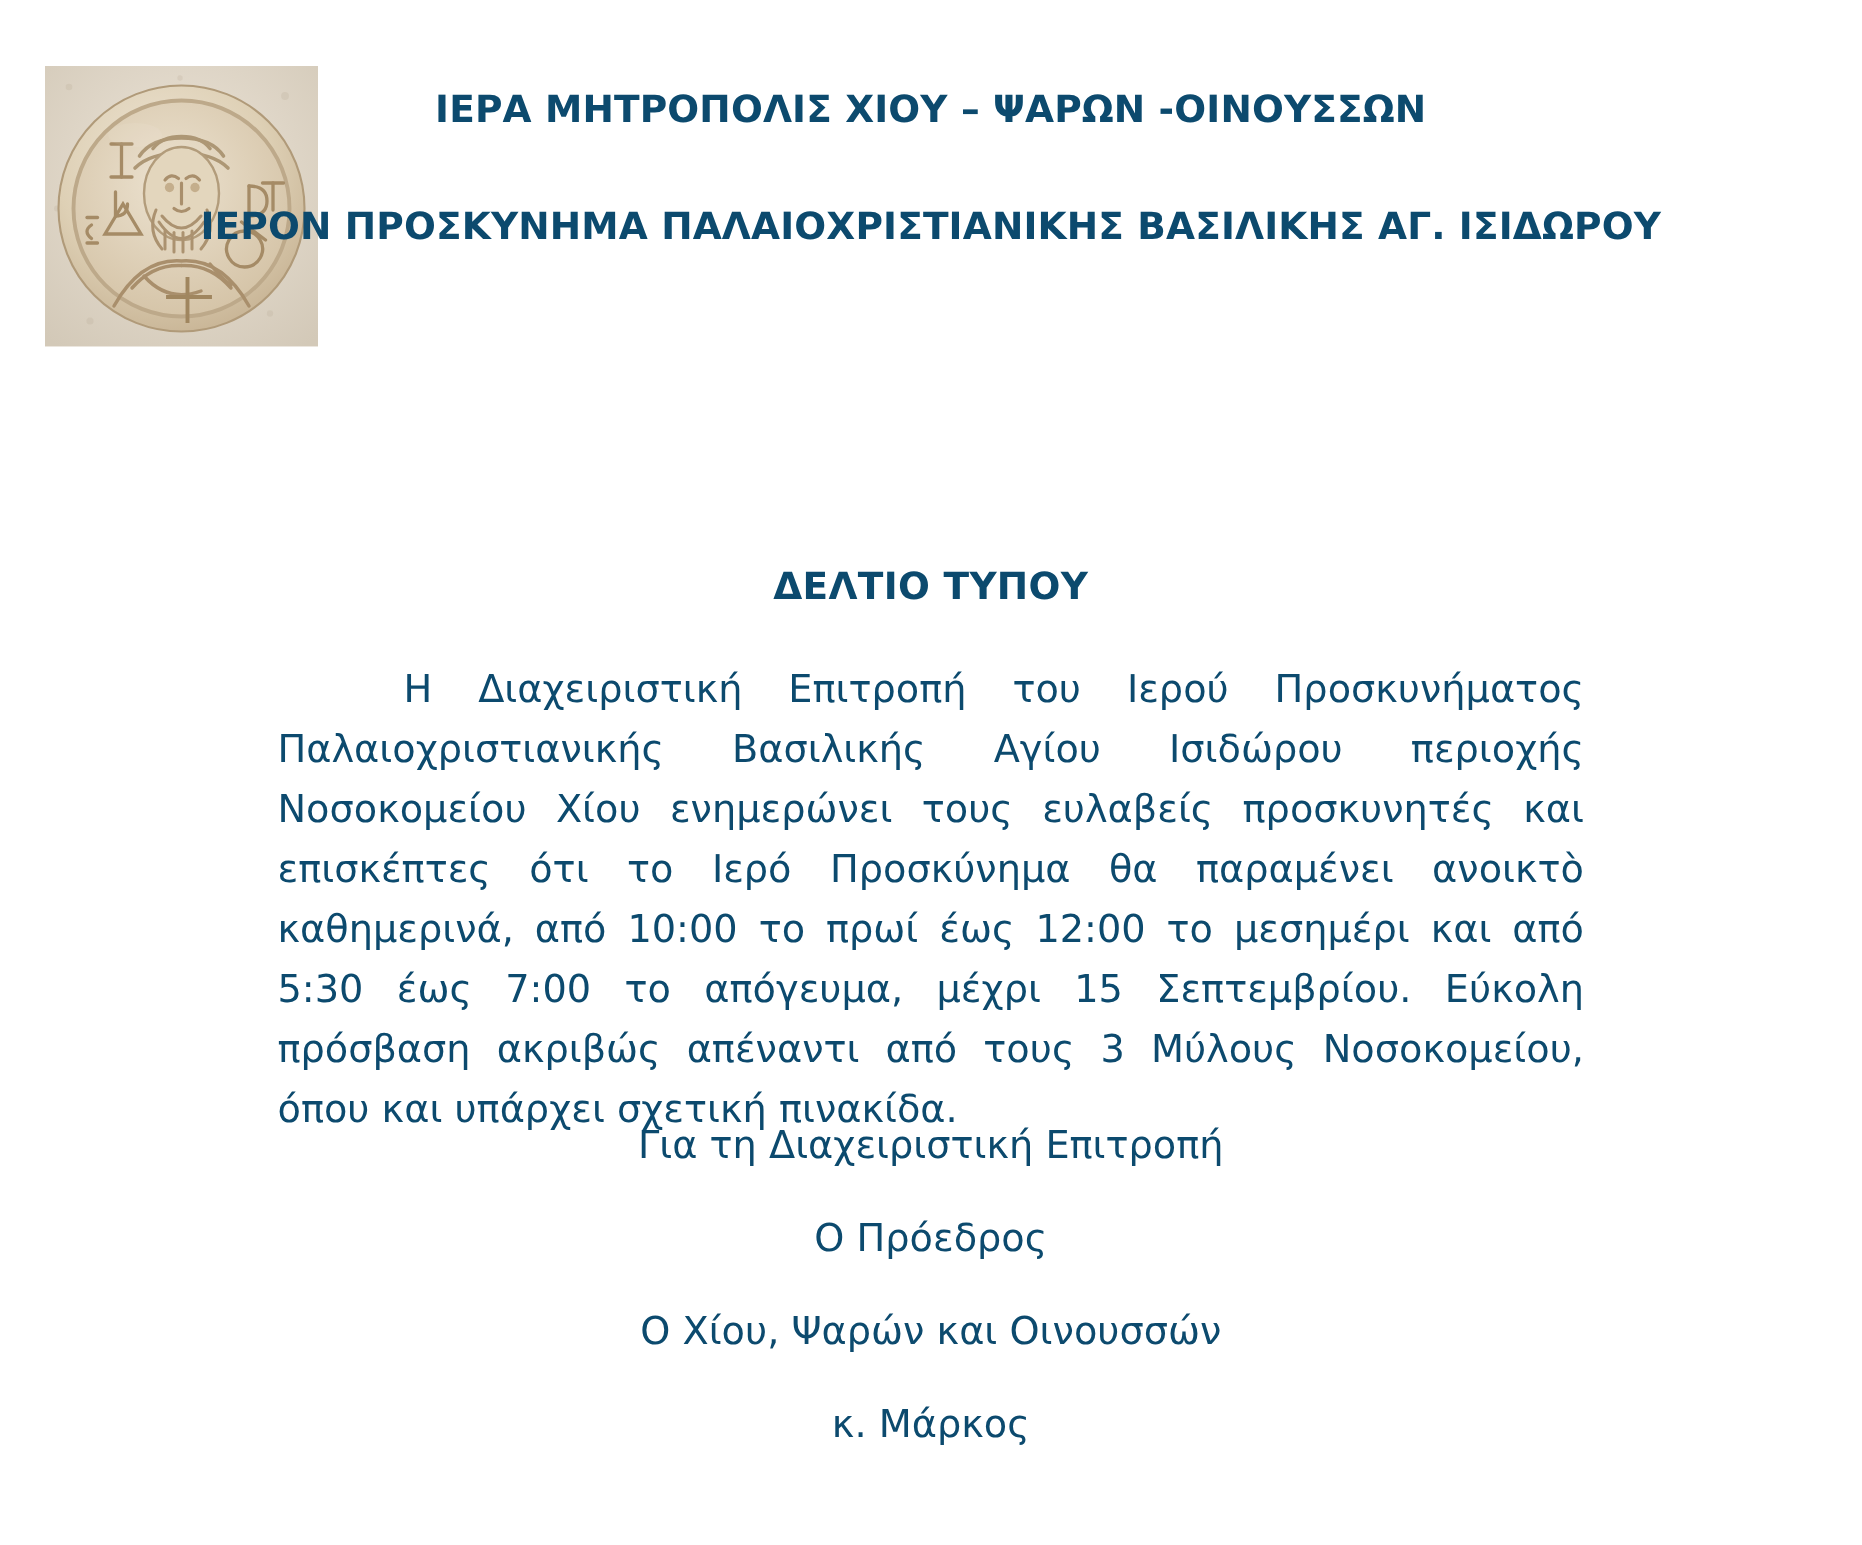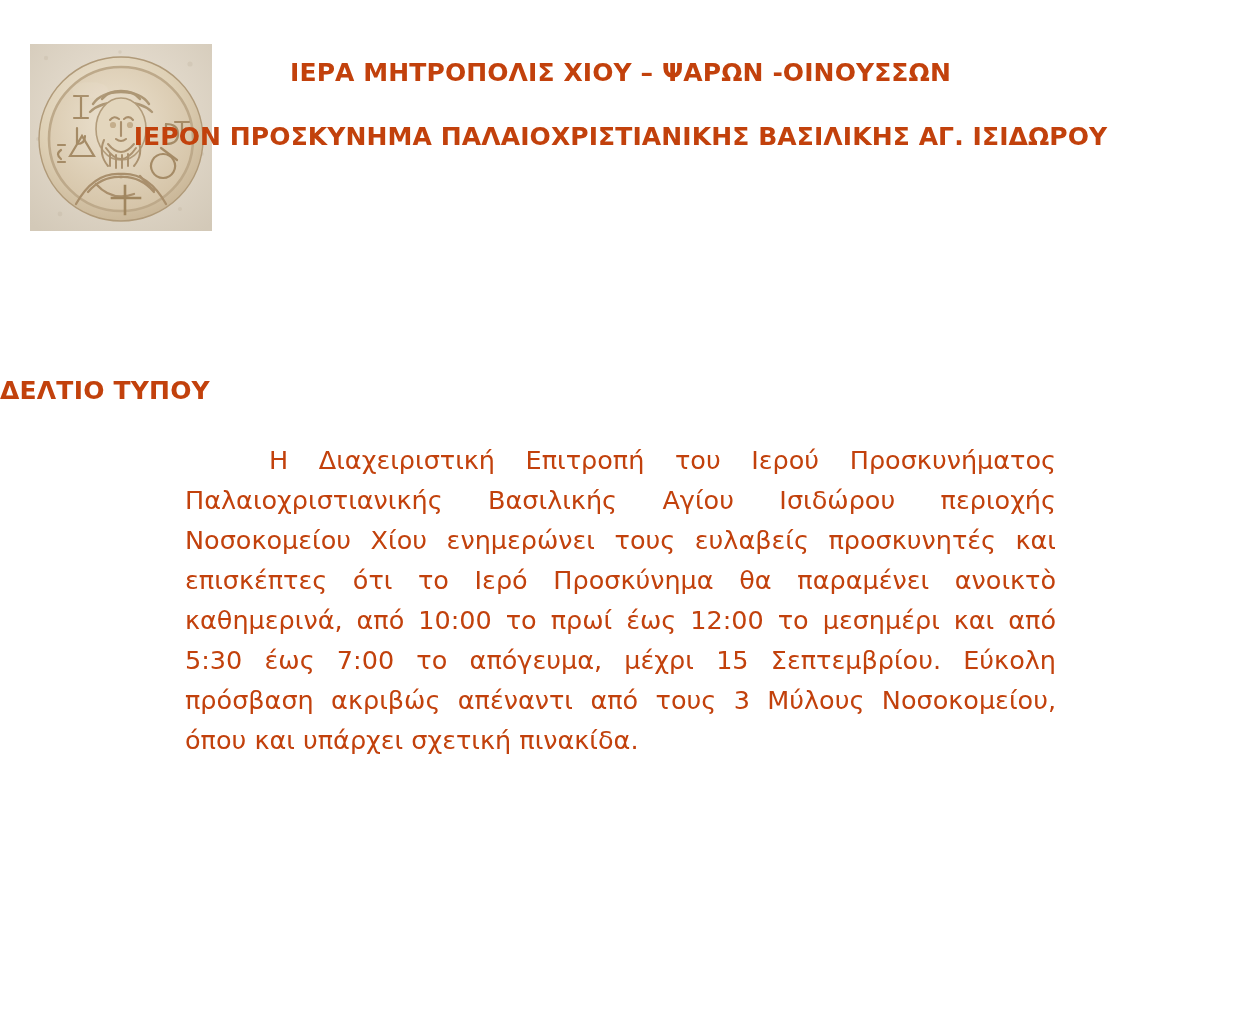--- a/index.html
+++ b/index.html
@@ -8,21 +8,21 @@
     padding: 0;
     background: #ffffff;
   }
   .page {
     position: relative;
     width: 1241px;
     height: 1030px;
     background: #ffffff;
     overflow: hidden;
     font-family: "DejaVu Sans", "Liberation Sans", sans-serif;
-    color: #c2410c;
+    color: #0c4a6e;
     border-radius: 23px;
   }
 
   
   .header-zone {
     position: absolute;
     left: 0;
     top: 0;
     width: 1241px;
     height: 240px;
@@ -52,21 +52,21 @@
   }
   .header-line-1 {
     font-size: 25px;
     font-weight: bold;
     letter-spacing: 0.1px;
     line-height: 34px;
     padding: 0 170px 0 170px;
     white-space: nowrap;
   }
   .header-line-2 {
-    margin-top: 30px;
+    margin-top: 44px;
     font-size: 25px;
     font-weight: bold;
     letter-spacing: 0.1px;
     line-height: 34px;
     white-space: nowrap;
   }
 
   
   .date-line {
     position: absolute;
@@ -78,20 +78,21 @@
     line-height: 34px;
     font-weight: normal;
   }
 
   
   .press-title {
     position: absolute;
     left: 0;
     top: 375px;
     width: 1241px;
+    text-align: center;
     font-size: 25px;
     font-weight: bold;
     line-height: 32px;
     letter-spacing: 0.2px;
   }
 
   
   .body-paragraph {
     position: absolute;
     left: 185px;
@@ -229,14 +230,20 @@
       <div class="header-line-1">ΙΕΡΑ ΜΗΤΡΟΠΟΛΙΣ ΧΙΟΥ – ΨΑΡΩΝ -ΟΙΝΟΥΣΣΩΝ</div>
       <div class="header-line-2">ΙΕΡΟΝ ΠΡΟΣΚΥΝΗΜΑ ΠΑΛΑΙΟΧΡΙΣΤΙΑΝΙΚΗΣ ΒΑΣΙΛΙΚΗΣ ΑΓ. ΙΣΙΔΩΡΟΥ</div>
     </div>
   </div>
 
 
   <div class="press-title">ΔΕΛΤΙΟ ΤΥΠΟΥ</div>
 
   <div class="body-paragraph"><span>Η Διαχειριστική Επιτροπή του Ιερού Προσκυνήματος Παλαιοχριστιανικής Βασιλικής Αγίου Ισιδώρου περιοχής Νοσοκομείου Χίου ενημερώνει τους ευλαβείς προσκυνητές και επισκέπτες ότι το Ιερό Προσκύνημα θα παραμένει ανοικτὸ καθημερινά, από </span><b>10:00 το πρωί έως 12:00</b><span> το μεσημέρι και από </span><b>5:30 έως 7:00</b><span> το απόγευμα, μέχρι 15 Σεπτεμβρίου. Εύκολη πρόσβαση ακριβώς απέναντι από τους 3 Μύλους Νοσοκομείου, όπου και υπάρχει σχετική πινακίδα.</span></div>
 
+  <div class="signature-block">
+    <div class="sig-line">Για τη Διαχειριστική Επιτροπή</div>
+    <div class="sig-line">Ο Πρόεδρος</div>
+    <div class="sig-line">Ο Χίου, Ψαρών και Οινουσσών</div>
+    <div class="sig-line">κ. Μάρκος</div>
+  </div>
 
 </div>
 
 </body></html>

